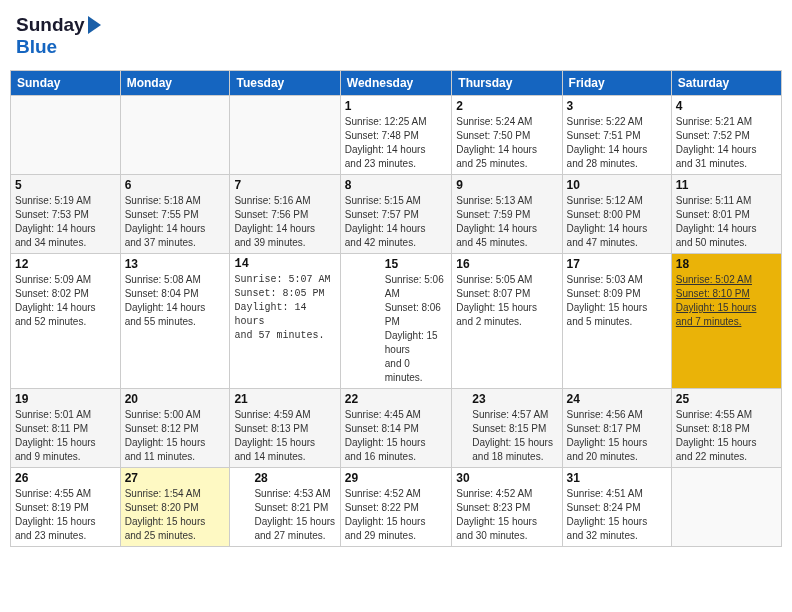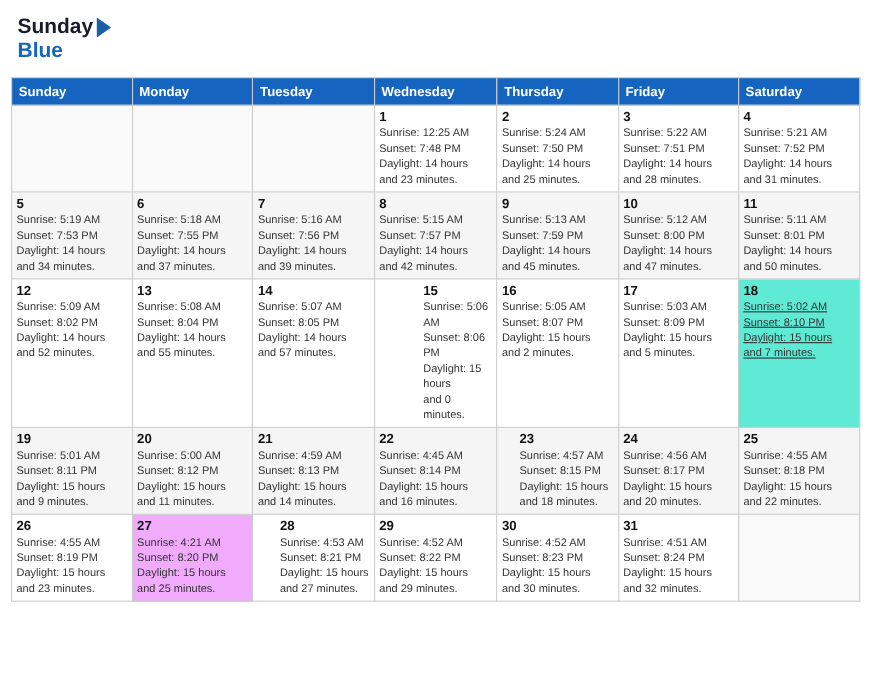--- a/index.html
+++ b/index.html
@@ -212,21 +212,21 @@
 Daylight: 14 hours
 and 52 minutes.</div>
         </td>
         <td style="background: rgb(255, 255, 255);">
           <div class="day-num">13</div>
           <div class="day-info" style="white-space: pre-line;">Sunrise: 5:08 AM
 Sunset: 8:04 PM
 Daylight: 14 hours
 and 55 minutes.</div>
         </td>
-        <td style="background: rgb(255, 255, 255);">
+        <td style="background: rgb(255, 255, 255); font-family: Liberation Mono, monospace;">
           <div class="day-num">14</div>
           <div class="day-info" style="white-space: pre-line;">Sunrise: 5:07 AM
 Sunset: 8:05 PM
 Daylight: 14 hours
 and 57 minutes.</div>
         </td>
         <td style="background: rgb(255, 255, 255); padding-left: 44px;">
           <div class="day-num">15</div>
           <div class="day-info" style="white-space: pre-line;">Sunrise: 5:06 AM
 Sunset: 8:06 PM
@@ -240,21 +240,21 @@
 Daylight: 15 hours
 and 2 minutes.</div>
         </td>
         <td style="background: rgb(255, 255, 255);">
           <div class="day-num">17</div>
           <div class="day-info" style="white-space: pre-line;">Sunrise: 5:03 AM
 Sunset: 8:09 PM
 Daylight: 15 hours
 and 5 minutes.</div>
         </td>
-        <td style="background: #5eead4; margin-top: 30px;">
+        <td style="background: #eab308; margin-top: 30px;">
           <div class="day-num">18</div>
           <div class="day-info" style="white-space: pre-line; text-decoration: underline;">Sunrise: 5:02 AM
 Sunset: 8:10 PM
 Daylight: 15 hours
 and 7 minutes.</div>
         </td>
       </tr>
       <tr>
         <td style="background: rgb(245, 245, 245);">
           <div class="day-num">19</div>
@@ -307,23 +307,23 @@
         </td>
       </tr>
       <tr>
         <td style="background: rgb(255, 255, 255);">
           <div class="day-num">26</div>
           <div class="day-info" style="white-space: pre-line;">Sunrise: 4:55 AM
 Sunset: 8:19 PM
 Daylight: 15 hours
 and 23 minutes.</div>
         </td>
-        <td style="background: #f0abfc;">
+        <td style="background: #fef9c3;">
           <div class="day-num">27</div>
-          <div class="day-info" style="white-space: pre-line;">Sunrise: 4:21 AM
+          <div class="day-info" style="white-space: pre-line;">Sunrise: 1:54 AM
 Sunset: 8:20 PM
 Daylight: 15 hours
 and 25 minutes.</div>
         </td>
         <td style="background: rgb(255, 255, 255); padding-left: 24px;">
           <div class="day-num">28</div>
           <div class="day-info" style="white-space: pre-line;">Sunrise: 4:53 AM
 Sunset: 8:21 PM
 Daylight: 15 hours
 and 27 minutes.</div>

